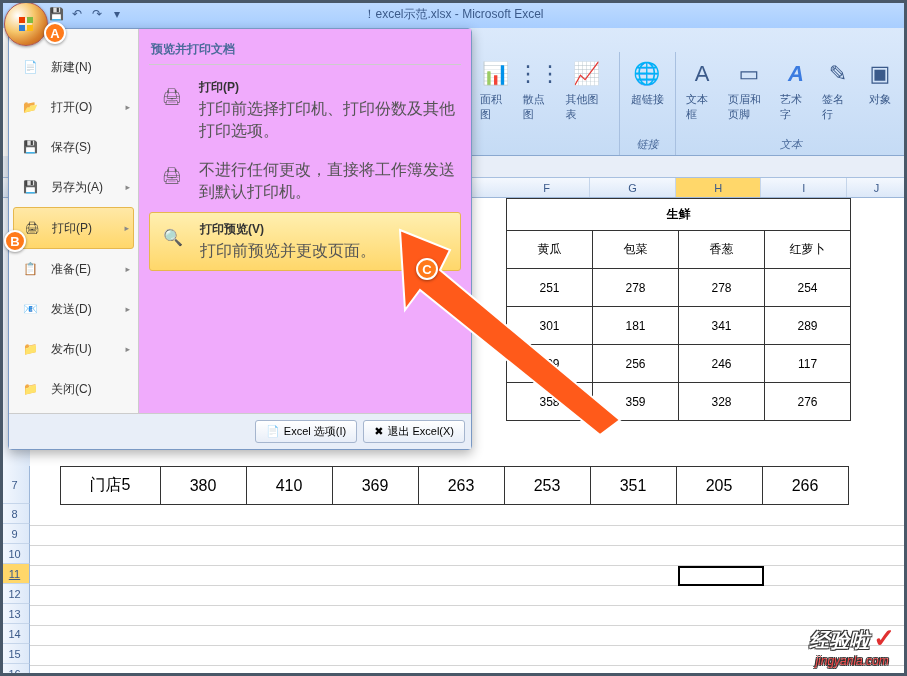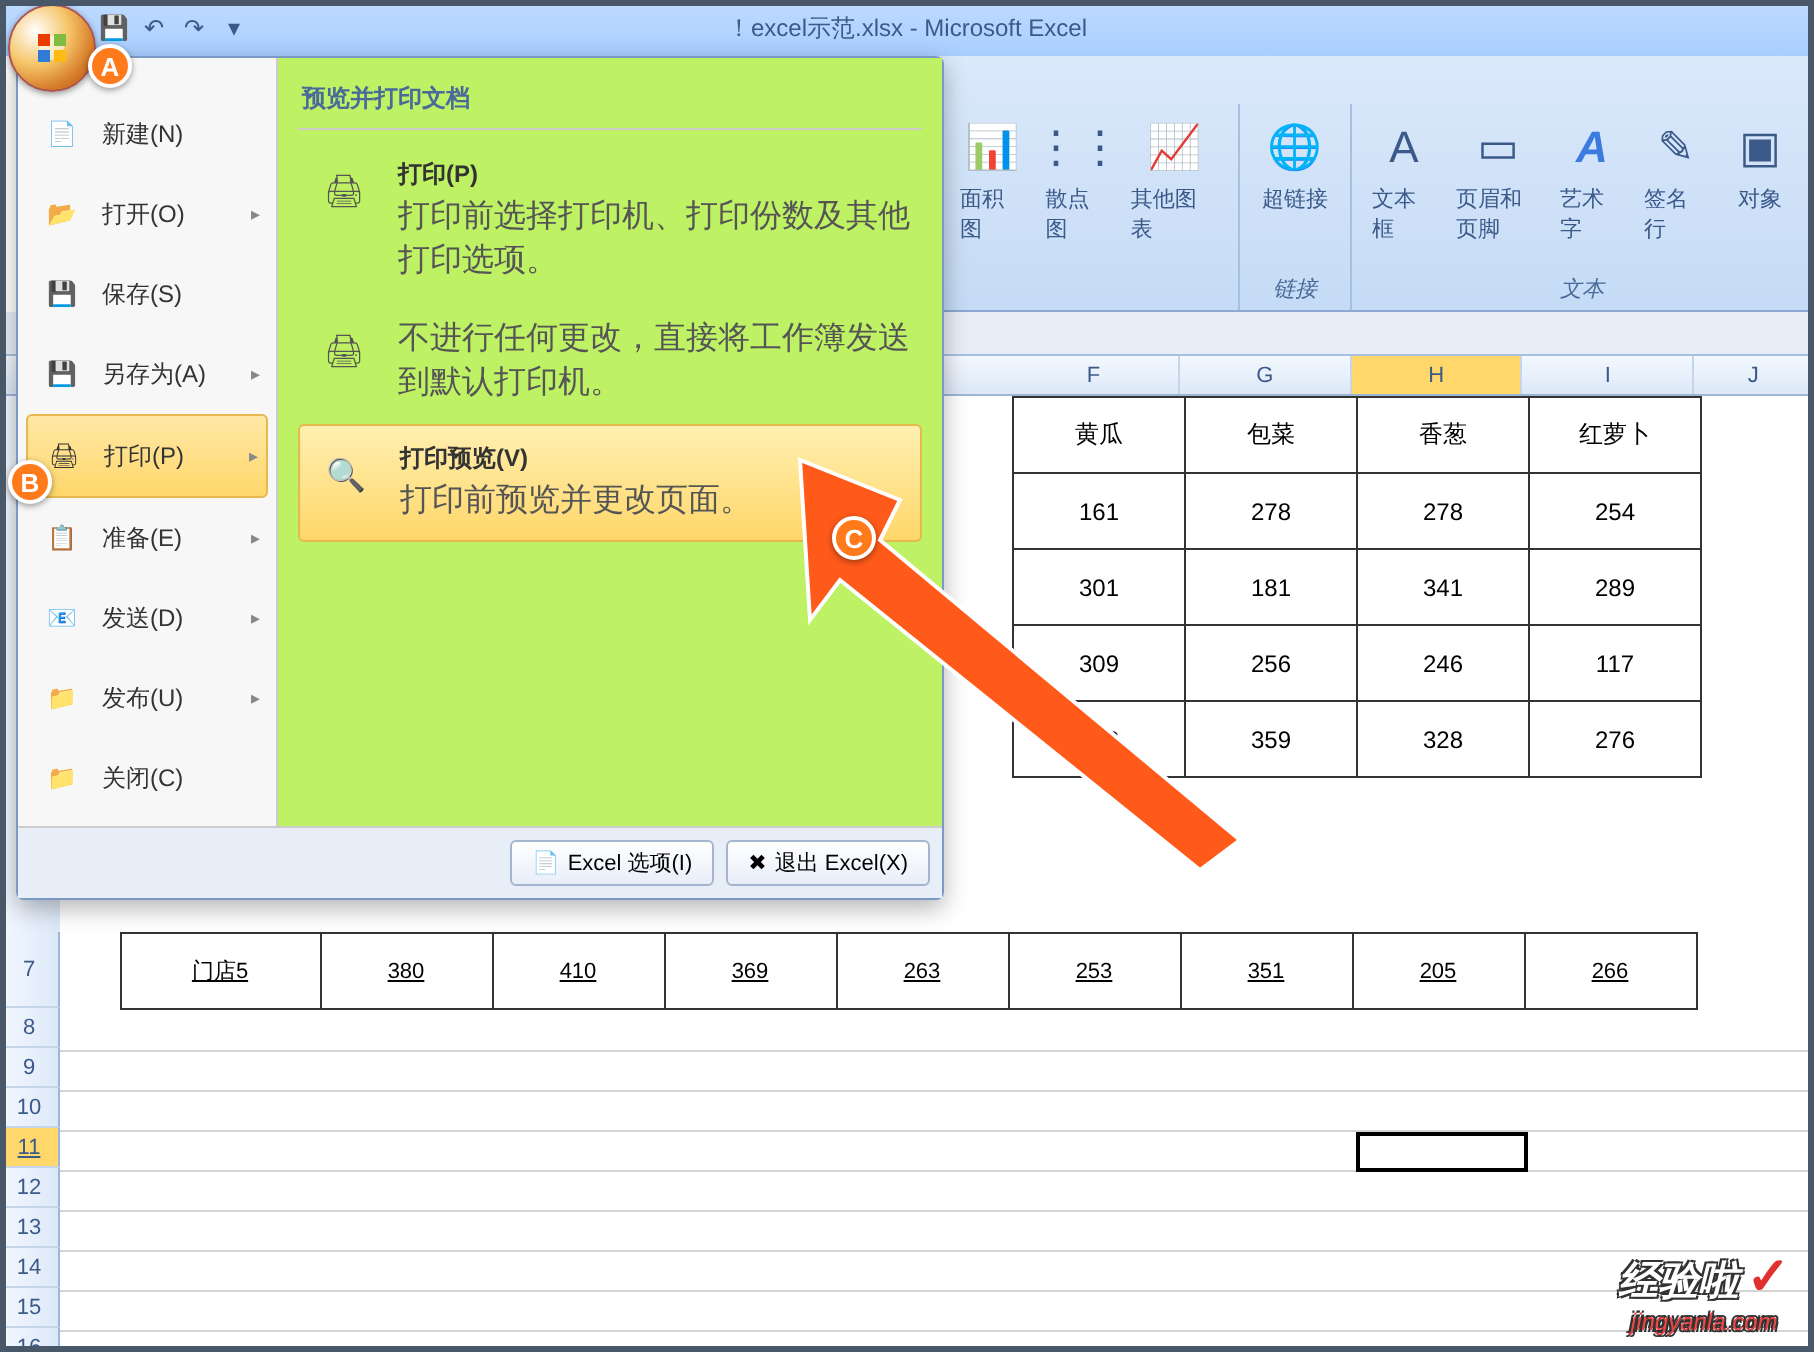--- a/index.html
+++ b/index.html
@@ -13,21 +13,21 @@
 .office-btn { position: absolute; top: 2px; left: 4px; width: 44px; height: 44px; background: radial-gradient(circle at 30% 30%, #fff, #f6c66a 40%, #d77e2a 70%, #b04d10); border-radius: 50%; border: 1px solid #a55; z-index: 200; display: flex; align-items: center; justify-content: center; font-size: 18px; color: #fff; box-shadow: 0 1px 3px rgba(0,0,0,.4); }
 
 .office-menu { position: absolute; top: 28px; left: 8px; width: 464px; background: #fff; border: 1px solid #7a99c4; border-radius: 4px; z-index: 150; box-shadow: 0 4px 12px rgba(0,0,0,.3); }
 .office-menu-body { display: flex; }
 .office-left { width: 130px; background: #f7f7f7; padding: 18px 4px 4px 4px; border-right: 1px solid #ccc; }
 .office-item { display: flex; align-items: center; gap: 8px; padding: 8px 6px; font-size: 12px; color: #333; border-radius: 3px; position: relative; }
 .office-item.active { background: linear-gradient(#ffe8a6,#ffd76a); border: 1px solid #e6b84e; }
 .office-item .arrow { position: absolute; right: 4px; color: #888; font-size: 9px; }
 .office-icon { width: 24px; height: 24px; display: flex; align-items: center; justify-content: center; }
 
-.office-right { flex: 1; padding: 8px 10px 4px 10px; background: #bef264; }
+.office-right { flex: 1; padding: 8px 10px 4px 10px; background: #f0abfc; }
 .office-right-title { font-size: 12px; font-weight: bold; color: #4a6a9a; padding: 4px 2px 6px 2px; border-bottom: 1px solid #ccc; margin-bottom: 6px; }
 .sub-item { display: flex; gap: 10px; padding: 8px 6px; border-radius: 3px; }
 .sub-item.highlight { background: linear-gradient(#ffefb0,#ffd76a); border: 1px solid #e6b84e; }
 .sub-icon { width: 34px; height: 34px; flex-shrink: 0; display: flex; align-items: center; justify-content: center; color: #555; }
 .sub-text h4 { font-size: 12px; font-weight: bold; color: #333; margin-bottom: 2px; }
 .sub-text p { font-size: 16px; color: #555; line-height: 1.4; }
 
 .office-footer { background: #e8eef8; border-top: 1px solid #ccc; padding: 6px; display: flex; justify-content: flex-end; gap: 6px; }
 .office-footer button { font-size: 11px; padding: 3px 10px; background: linear-gradient(#fff,#e8eef8); border: 1px solid #a5b5ce; border-radius: 3px; display: flex; align-items: center; gap: 4px; }
 
@@ -52,21 +52,21 @@
 .row-header { height: 20px; border-bottom: 1px solid #c5d5ea; border-right: 1px solid #9cb6d8; text-align: center; font-size: 11px; color: #3b5a8a; line-height: 20px; }
 .row-header.tall { height: 38px; line-height: 38px; }
 .row-header.sel { background: #ffd76a; text-decoration: underline; }
 
 .cells { position: relative; flex: 1; }
 .data-table { position: absolute; top: 0; left: 476px; border-collapse: collapse; }
 .data-table td, .data-table th { border: 1px solid #333; padding: 0; text-align: center; font-size: 12px; width: 86px; height: 38px; }
 .data-table .title-row td { font-weight: bold; height: 32px; }
 
 .row7-table { position: absolute; top: 268px; left: 0; border-collapse: collapse; }
-.row7-table td { border: 1px solid #333; text-align: center; font-size: 11px; height: 38px; text-decoration: underline; }
+.row7-table td { border: 1px solid #333; text-align: center; font-size: 16px; height: 38px; }
 
 .gridlines { position: absolute; top: 308px; left: 0; right: 0; }
 .gl-row { height: 20px; border-bottom: 1px solid #d4d4d4; }
 
 .selected-cell { position: absolute; border: 2px solid #000; background: #fff; }
 
 .annotation { position: absolute; width: 22px; height: 22px; background: #ff7a1a; border: 2px solid #fff; border-radius: 50%; color: #fff; font-weight: bold; font-size: 13px; display: flex; align-items: center; justify-content: center; z-index: 300; box-shadow: 0 1px 3px rgba(0,0,0,.4); }
 
 .arrow-overlay { position: absolute; z-index: 250; pointer-events: none; }
 
@@ -260,28 +260,31 @@
       <div class="row-header sel">11</div>
       <div class="row-header">12</div>
       <div class="row-header">13</div>
       <div class="row-header">14</div>
       <div class="row-header">15</div>
       <div class="row-header">16</div>
     </div>
     <div class="cells">
       <table class="data-table">
         <tbody>
+            <tr class="title-row">
+              <td colspan="4">生鲜</td>
+            </tr>
         <tr>
           <td>黄瓜</td>
           <td>包菜</td>
           <td>香葱</td>
           <td>红萝卜</td>
         </tr>
         <tr>
-              <td>161</td>
+              <td>251</td>
               <td>278</td>
               <td>278</td>
               <td>254</td>
             </tr>
         <tr>
               <td>301</td>
               <td>181</td>
               <td>341</td>
               <td>289</td>
             </tr>

